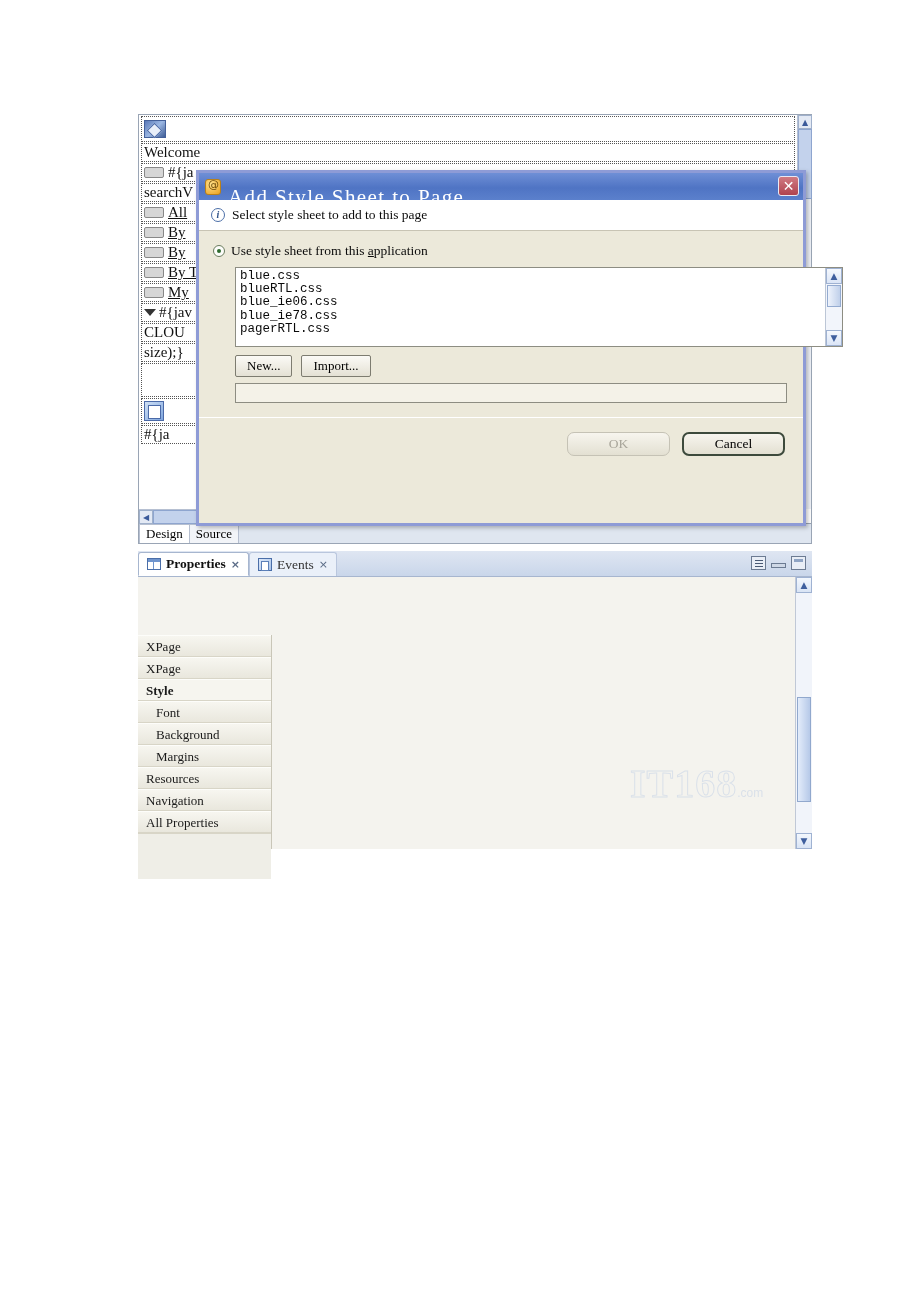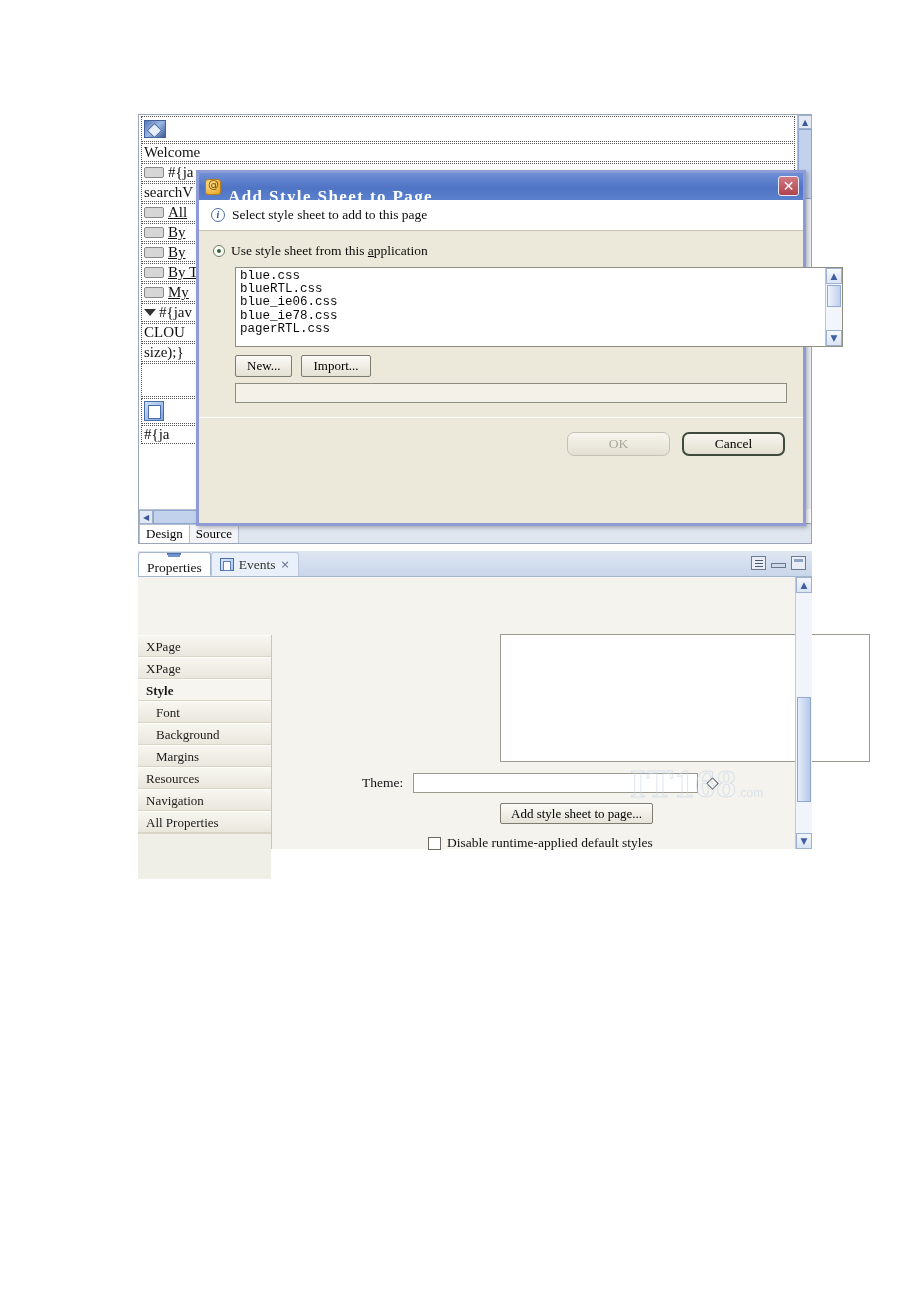--- a/index.html
+++ b/index.html
@@ -109,23 +109,23 @@
     background: linear-gradient(to bottom,#dfe6f2 0%, #c9d6ea 100%);
     border-bottom: 1px solid #a7b6cf;
     display: flex; align-items: flex-end;
   }
   .pt {
     display: flex; align-items: center; gap: 5px;
     height: 24px; padding: 0 8px;
     font-family: "Liberation Serif", serif; font-size: 13.5px; color: #111;
   }
   .pt.active {
-    background: #ffffff; font-weight: normal;
+    background: #ffffff; font-weight: bold;
     border: 1px solid #a7b6cf; border-bottom: 1px solid #ffffff;
-    border-top-left-radius: 3px; border-top-right-radius: 3px; flex-direction: column;
+    border-top-left-radius: 3px; border-top-right-radius: 3px;
   }
   .pt.inactive { background: #eaf0f9; border: 1px solid #b9c6dd; border-bottom: none;
                  border-top-left-radius: 3px; border-top-right-radius: 3px; color:#333; }
   .pt .x { font-size: 11px; color: #5a6b86; font-family: "DejaVu Sans", sans-serif; }
   .grid-icon {
     width: 14px; height: 12px; border: 1px solid #4a6ea8; background: #fff;
     position: relative; display: inline-block;
   }
   .grid-icon:before {
     content: ""; position: absolute; left: 0; top: 0; right: 0; height: 3px;
@@ -232,21 +232,21 @@
     width: 16px; height: 16px; border-radius: 3px;
     background: radial-gradient(circle at 35% 30%, #ffe08a, #e8a020);
     border: 1px solid #b8801a; margin-right: 7px; position: relative;
   }
   .dlg-ic:after {
     content: "@"; position: absolute; left: 2px; top: -2px;
     font-size: 11px; color: #6a4708; font-family: "DejaVu Sans", sans-serif;
   }
   .dlg-title-text {
     color: #ffffff; font-family: "Liberation Serif", serif;
-    font-size: 17px; letter-spacing: 1.4px; font-weight: bold; margin-top: 21px;
+    font-size: 21px; letter-spacing: 1.4px; font-weight: normal; margin-top: 21px;
   }
   .dlg-close {
     position: absolute; right: 4px; top: 3px; width: 21px; height: 20px;
     background: linear-gradient(to bottom,#d07a82,#b0434f);
     border: 1px solid #e9e9f4; border-radius: 3px;
     color: #fff; font-family: "DejaVu Sans", sans-serif; font-size: 14px;
     display: flex; align-items: center; justify-content: center; font-weight: bold;
   }
   .dlg-info {
     height: 31px; background: #ffffff; border-bottom: 1px solid #c8c4b4;
@@ -484,38 +484,20 @@
         </div>
         <div class="sb-item">
           <span>Navigation</span>
         </div>
         <div class="sb-item">
           <span>All Properties</span>
         </div>
         <div class="sb-filler"></div>
       </div>
 
-      <div class="props-content">
-        <div class="big-textarea"></div>
-
-        <div class="theme-row">
-          <span class="theme-label">Theme:</span>
-          <span class="theme-input"></span>
-          <span class="theme-diamond"></span>
-        </div>
-
-        <div class="add-ss-btn">
-          <span>Add style sheet to page...</span>
-        </div>
-
-        <div class="disable-row">
-          <span class="chk"></span>
-          <span>Disable runtime-applied default styles</span>
-        </div>
-      </div>
 
       <div class="props-vscroll">
         <div class="pv-btn">▲</div>
         <div class="pv-thumb" style="top:120px; height:105px"></div>
         <div class="pv-btn" style="position:absolute;left:0;right:0;bottom:0">▼</div>
       </div>
     </div>
   </div>
 
   <div class="watermark">

